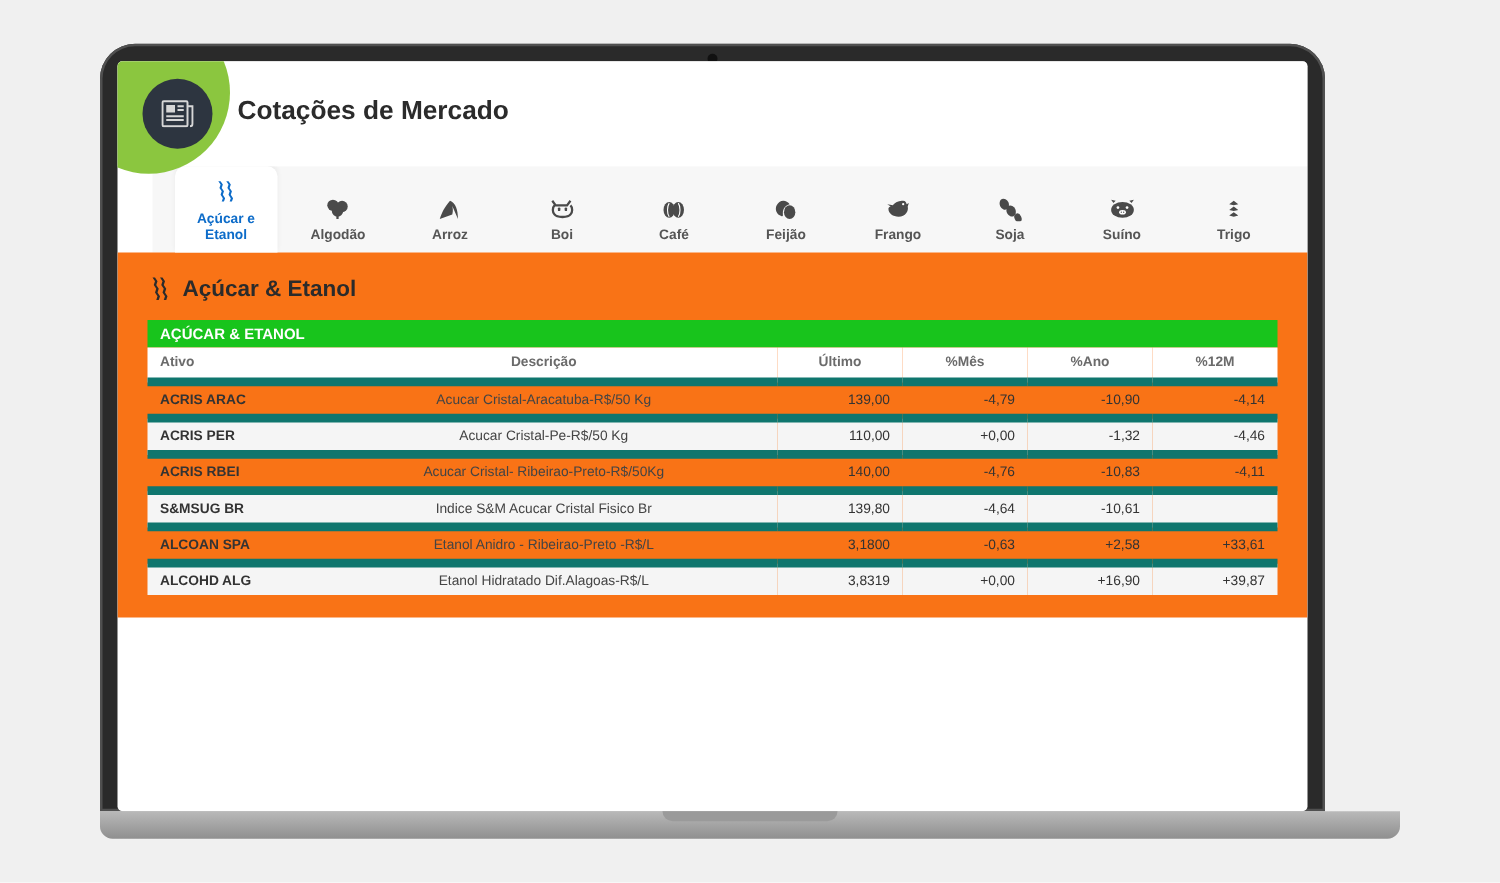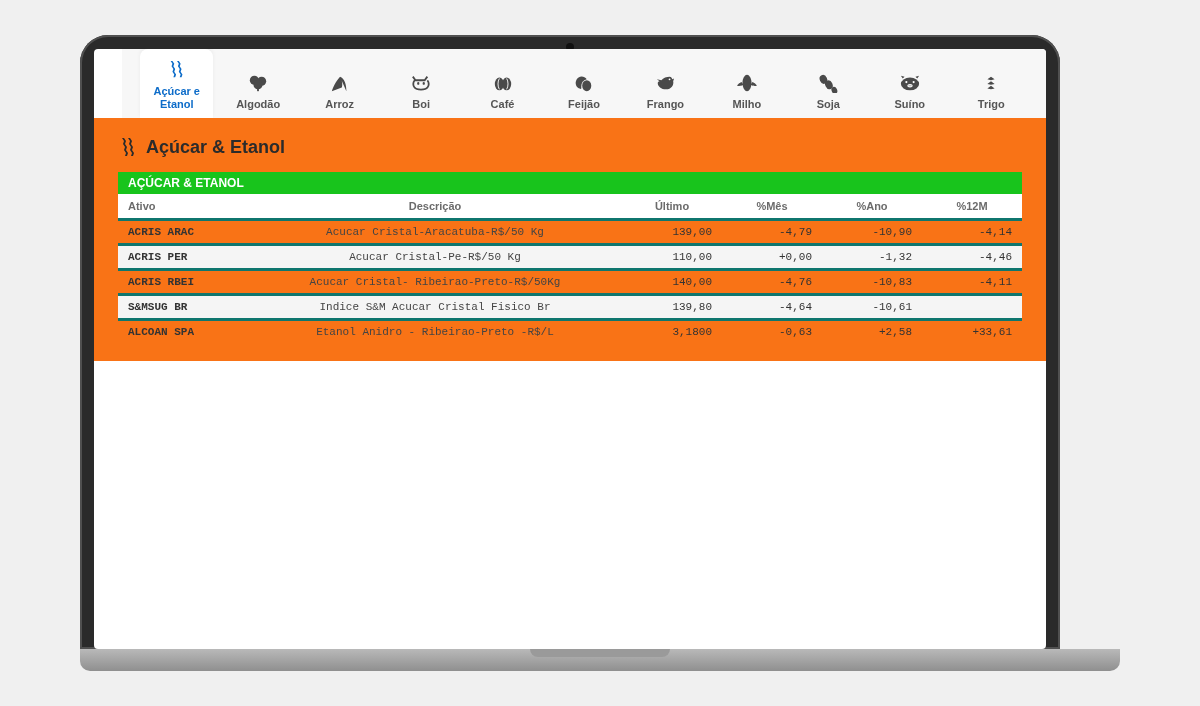--- a/index.html
+++ b/index.html
@@ -153,38 +153,52 @@
   thead th {
     text-align: left;
     font-weight: 700;
     color: #6b6b6b;
     padding: 6px 10px;
     background: #fff;
   }
   thead th.num { text-align: center; }
   tbody td {
     padding: 5px 10px;
-    border-top: 3px solid #0f766e;
+    border-top: 7px solid #0f766e;
     color: #333;
-    font-family: Liberation Mono, monospace;
   }
   tbody tr:nth-child(even) td { background: #f5f5f5; }
   td.asset { font-weight: 700; width: 130px; }
   td.desc { text-align: center; color: #444; }
   td.num { text-align: right; width: 100px; }
 
   svg { display: block; }
 </style>
 </head>
 <body>
 
 <div>
   <div class="laptop">
     <div class="screen">
 
+      <div class="hdr">
+        <div class="arc"></div>
+        <div class="circle">
+          <svg width="26" height="22" viewBox="0 0 26 22" fill="none" stroke="currentColor" stroke-width="1.6">
+            <rect x="1" y="1" width="20" height="20" rx="1"></rect>
+            <path d="M21 5h4v14a2 2 0 0 1-2 2"></path>
+            <rect x="4" y="4" width="7" height="6" fill="currentColor" stroke="none"></rect>
+            <line x1="13" y1="5" x2="18" y2="5"></line>
+            <line x1="13" y1="8" x2="18" y2="8"></line>
+            <line x1="4" y1="13" x2="18" y2="13"></line>
+            <line x1="4" y1="16" x2="18" y2="16"></line>
+          </svg>
+        </div>
+        <h1>Cotações de Mercado</h1>
+      </div>
 
       <div class="tabs" id="tabs">
           <div class="tab active">
             <span class="ico">
               <svg width="26" height="20" viewBox="0 0 26 22" fill="currentColor">
                 <path d="M8 1l2 3-1 3 2 3-1 3 2 3-1 3H9l1-3-2-3 1-3-2-3 1-3-2-3h2zm7 0l2 3-1 3 2 3-1 3 2 3-1 3h-2l1-3-2-3 1-3-2-3 1-3-2-3h2z"></path>
               </svg>
             </span>
             <span>Açúcar e Etanol</span>
           </div>
@@ -237,29 +251,20 @@
             <span>Feijão</span>
           </div>
           <div class="tab">
             <span class="ico">
               <svg width="26" height="20" viewBox="0 0 26 22" fill="currentColor">
                 <path d="M18 4c2 0 3 2 3 3l2-1-1 3c1 4-2 9-8 9-5 0-9-3-9-7 0-1 1-2 2-2l-3-2 5 1c2-3 6-4 9-4z"></path>
                 <circle cx="18" cy="7" r="1" fill="#fff"></circle>
               </svg>
             </span>
             <span>Frango</span>
-          </div>
-          <div class="tab">
-            <span class="ico">
-              <svg width="26" height="20" viewBox="0 0 26 22" fill="currentColor">
-                <path d="M13 2c3 0 5 5 5 9s-2 9-5 9-5-5-5-9 2-9 5-9z"></path>
-                <path d="M7 10c-3 1-5 4-5 4s4 1 7-1M19 10c3 1 5 4 5 4s-4 1-7-1" fill="currentColor"></path>
-              </svg>
-            </span>
-            <span>Milho</span>
           </div>
           <div class="tab">
             <span class="ico">
               <svg width="26" height="20" viewBox="0 0 26 22" fill="currentColor">
                 <ellipse cx="8" cy="7" rx="4" ry="5" transform="rotate(-25 8 7)"></ellipse>
                 <ellipse cx="14" cy="13" rx="4" ry="5" transform="rotate(-25 14 13)"></ellipse>
                 <ellipse cx="20" cy="19" rx="3" ry="4" transform="rotate(-25 20 19)"></ellipse>
               </svg>
             </span>
             <span>Soja</span>
@@ -345,20 +350,28 @@
                 <td class="num"></td>
               </tr>
               <tr>
                 <td class="asset">ALCOAN SPA</td>
                 <td class="desc">Etanol Anidro - Ribeirao-Preto -R$/L</td>
                 <td class="num">3,1800</td>
                 <td class="num">-0,63</td>
                 <td class="num">+2,58</td>
                 <td class="num">+33,61</td>
               </tr>
+              <tr>
+                <td class="asset">ALCOHD ALG</td>
+                <td class="desc">Etanol Hidratado Dif.Alagoas-R$/L</td>
+                <td class="num">3,8319</td>
+                <td class="num">+0,00</td>
+                <td class="num">+16,90</td>
+                <td class="num">+39,87</td>
+              </tr>
             </tbody>
         </table>
       </div>
 
     </div>
   </div>
   <div class="base"></div>
 </div>
 
 </body></html>

